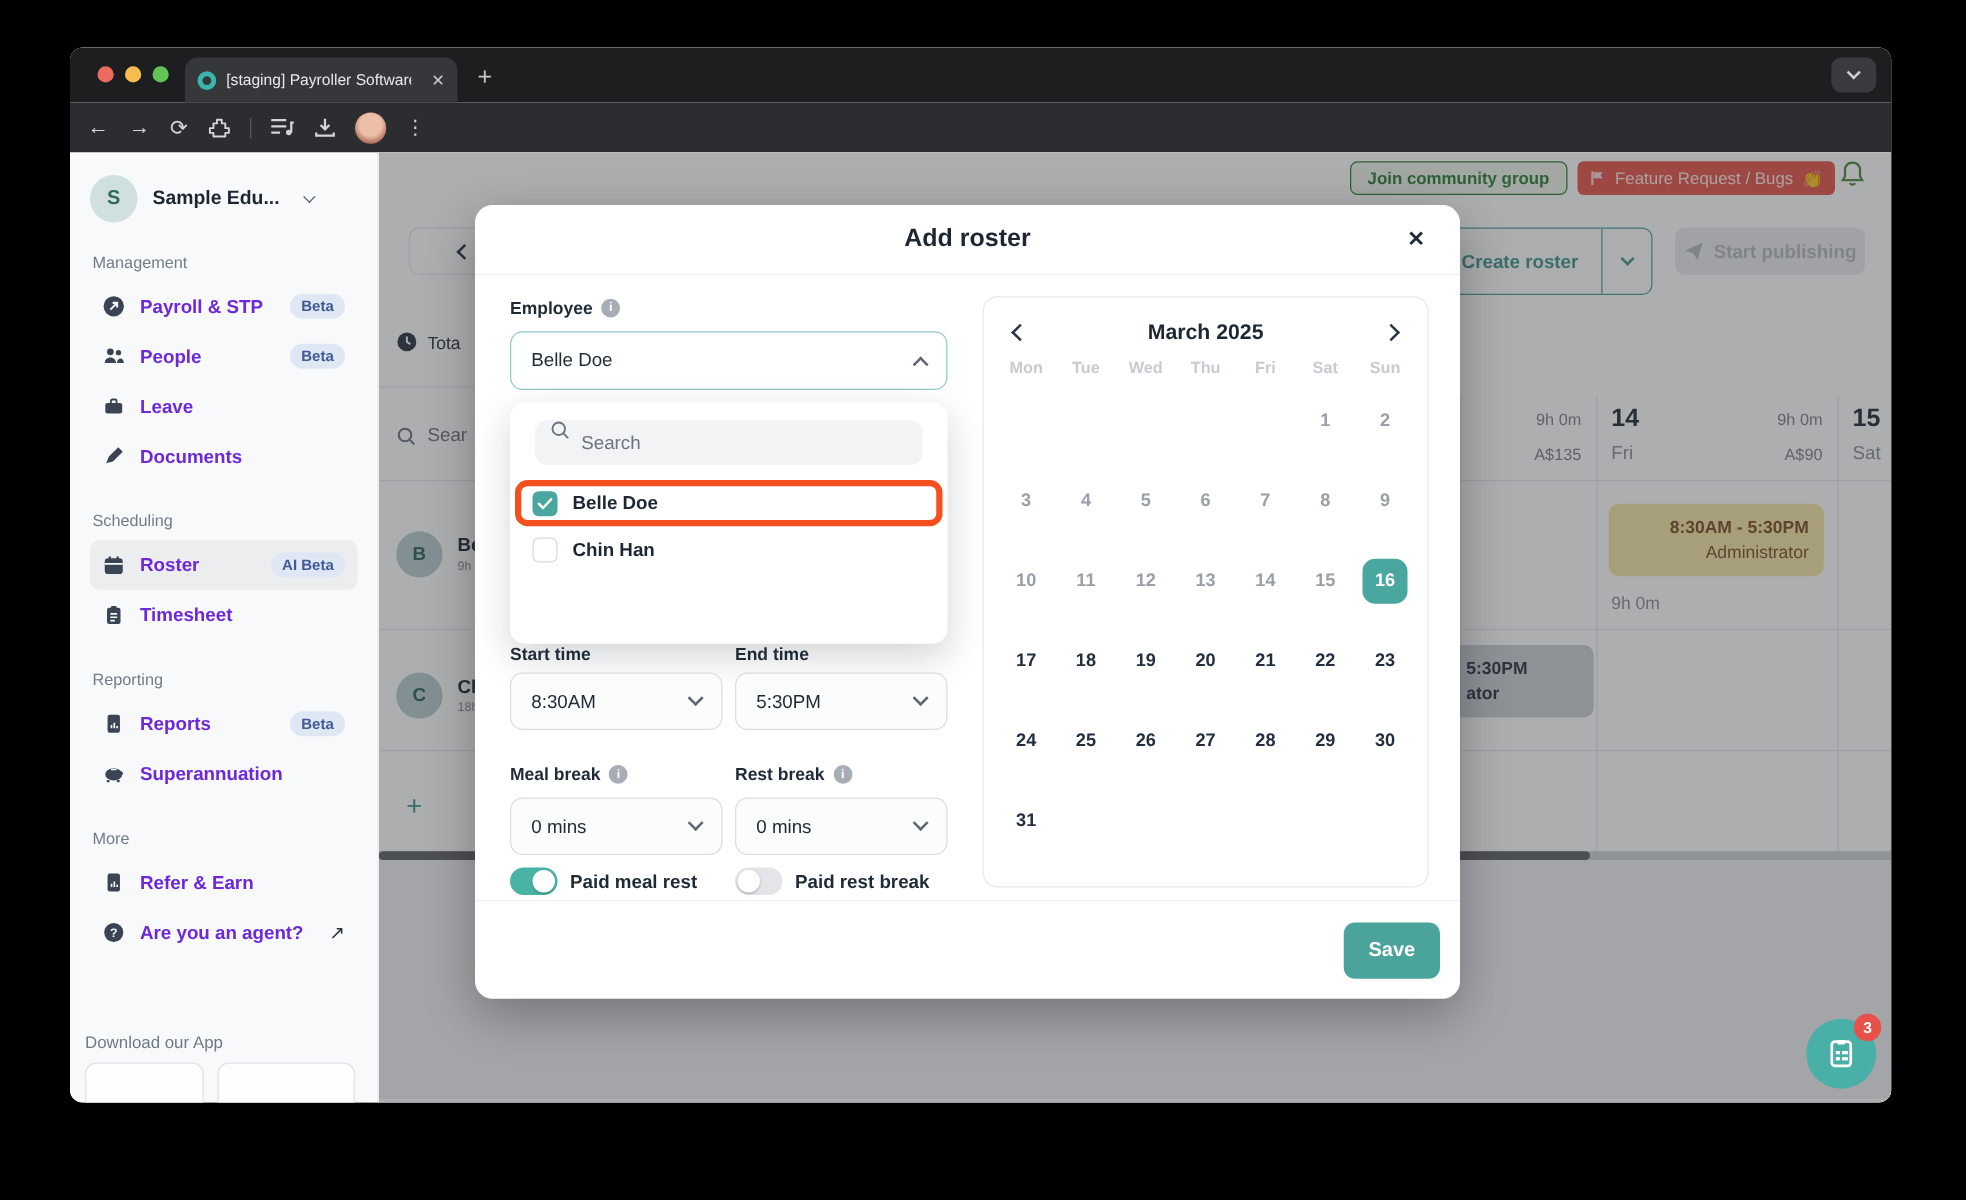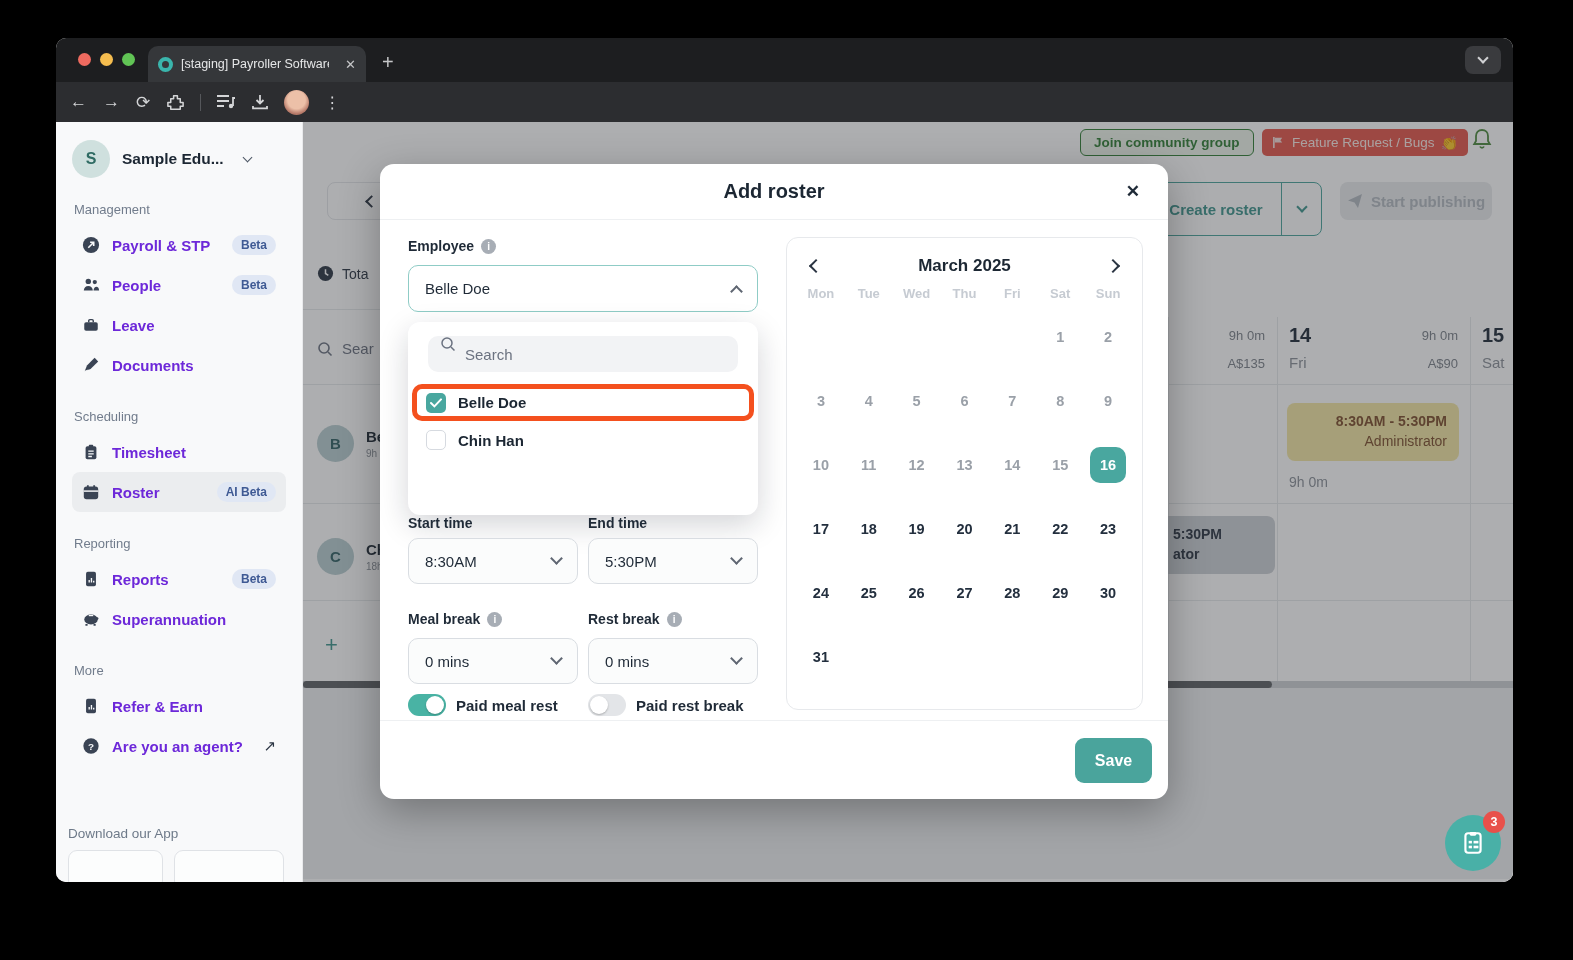--- a/index.html
+++ b/index.html
@@ -203,36 +203,36 @@
       </div>
       <div class="s-item">
         <svg width="18" height="18" viewBox="0 0 20 20">
             <path d="M3 17l2.5-6.5L14 2l4 4-8.5 8.5z" class="ic"></path>
             <path d="M3 17l4-1.5" stroke="#f8f9fa" stroke-width="1"></path>
           </svg>
         <span class="lab">Documents</span>
       </div>
 
       <div class="sec-label">Scheduling</div>
+      <div class="s-item active">
+        <svg width="18" height="18" viewBox="0 0 20 20">
+            <rect x="2" y="4" width="16" height="14" rx="3" class="ic"></rect>
+            <path d="M2 9h16" stroke="#f8f9fa" stroke-width="1.6"></path>
+            <path d="M6.5 2.5v3M13.5 2.5v3" stroke="#3a4454" stroke-width="2"></path>
+          </svg>
+        <span class="lab">Roster</span>
+        <span class="badge">AI Beta</span>
+      </div>
       <div class="s-item">
         <svg width="18" height="18" viewBox="0 0 20 20">
             <rect x="4" y="3.5" width="12" height="14.5" rx="2" class="ic"></rect>
             <rect x="7.5" y="2" width="5" height="3" rx="1" fill="#3a4454"></rect>
             <path d="M7 9h6M7 12h6M7 15h4" stroke="#f8f9fa" stroke-width="1.4"></path>
           </svg>
         <span class="lab">Timesheet</span>
-      </div>
-      <div class="s-item active">
-        <svg width="18" height="18" viewBox="0 0 20 20">
-            <rect x="2" y="4" width="16" height="14" rx="3" class="ic"></rect>
-            <path d="M2 9h16" stroke="#f8f9fa" stroke-width="1.6"></path>
-            <path d="M6.5 2.5v3M13.5 2.5v3" stroke="#3a4454" stroke-width="2"></path>
-          </svg>
-        <span class="lab">Roster</span>
-        <span class="badge">AI Beta</span>
       </div>
 
       <div class="sec-label">Reporting</div>
       <div class="s-item">
         <svg width="18" height="18" viewBox="0 0 20 20">
             <rect x="4.5" y="2" width="11" height="16" rx="2" class="ic"></rect>
             <path d="M8 14v-3M10.5 14v-5M13 14v-2" stroke="#f8f9fa" stroke-width="1.5"></path>
           </svg>
         <span class="lab">Reports</span>
         <span class="badge">Beta</span>

